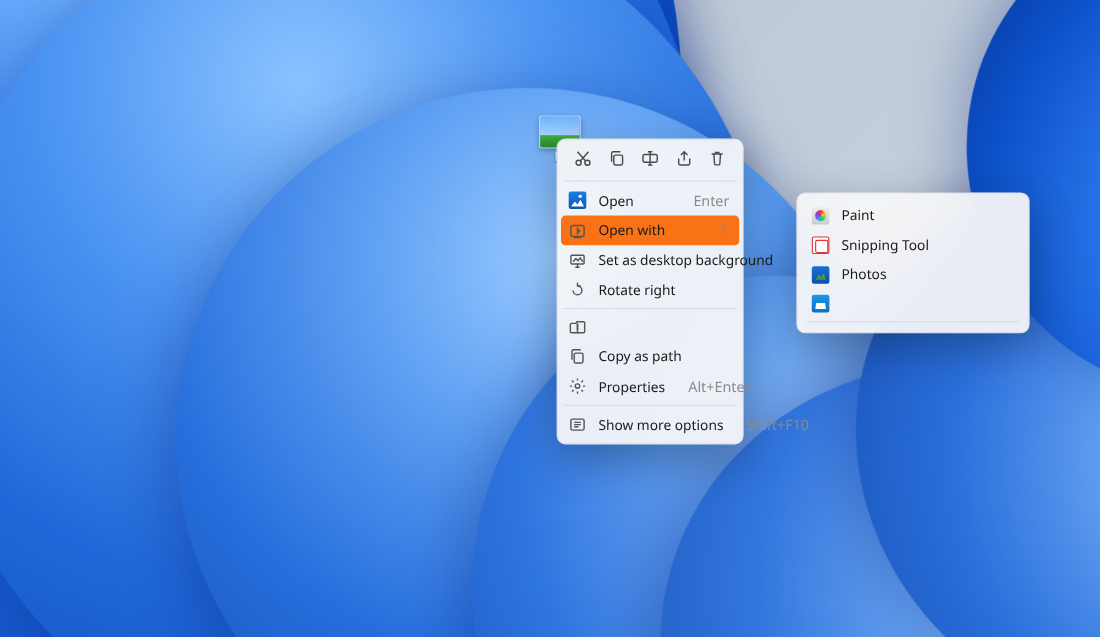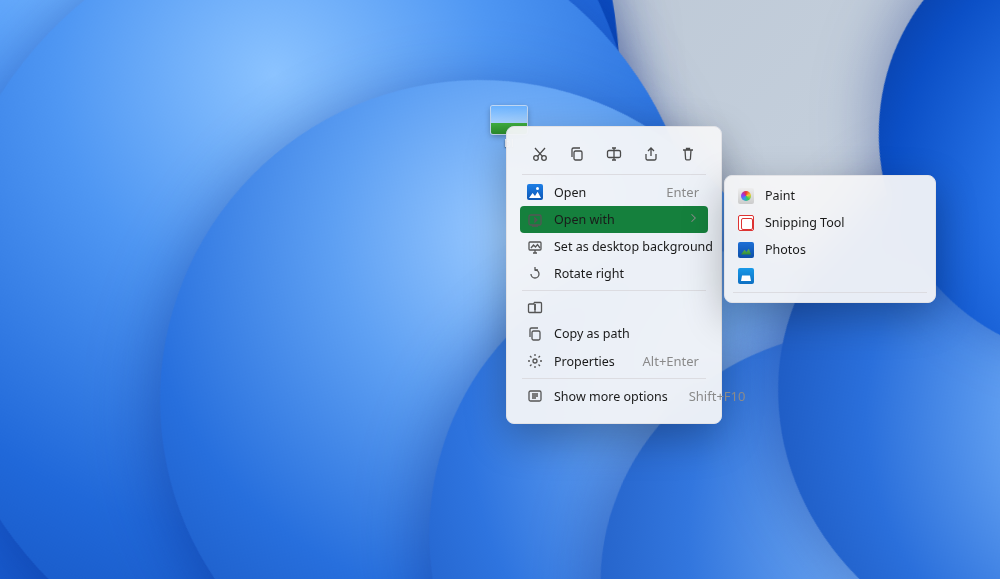--- a/index.html
+++ b/index.html
@@ -33,33 +33,33 @@
   .icon-thumb { width:36px; height:28px; margin:0 auto 3px; border-radius:2px; overflow:hidden;
       box-shadow:0 0 0 1px rgba(255,255,255,.6),0 2px 6px rgba(0,0,0,.35); }
   .icon-sky{height:62%;background:linear-gradient(#6bb3ff,#a9d3ff);}
   .icon-grass{height:38%;background:linear-gradient(#3fae3f,#2c8a2c);}
   .icon-label { font-size:11px; color:#fff; text-shadow:0 1px 2px rgba(0,0,0,.85); line-height:1.1; }
 
   
   .menu { position:absolute; background:#f6f6f8ee; backdrop-filter:blur(20px);
       border:1px solid #e2e2e6; border-radius:8px; box-shadow:0 14px 40px rgba(0,0,0,.28);
       font-size:12.5px; color:#1a1a1a; }
-  .menu-primary { left:506px; top:126px; width:216px; padding:13px; }
+  .menu-primary { left:506px; top:126px; width:170px; padding:3px; }
   .menu-sub     { left:724px; top:175px; width:212px; padding:6px; }
 
   .toolbar { display:flex; justify-content:space-between; padding:4px 10px 7px; }
   .tbtn { width:20px; height:20px; display:inline-flex; align-items:center; justify-content:center;
       border-radius:4px; color:#4a4a4a; cursor:default; }
   .tbtn svg{width:16px;height:16px;stroke:#4a4a4a;stroke-width:1.3;fill:none;}
 
   .sep { height:1px; background:#dcdce1; margin:3px 2px; }
 
   .item { display:flex; align-items:center; gap:11px; padding:5px 9px 5px 7px;
       border-radius:4px; cursor:default; position:relative; }
-  .item.hover { background:#15803d; }
+  .item.hover { background:#f97316; }
   .item .ic { width:16px; height:16px; flex:none; display:flex; align-items:center; justify-content:center; }
   .item .ic svg{width:16px;height:16px;stroke:#555;stroke-width:1.3;fill:none;}
   .item .lbl { flex:1; white-space:nowrap; }
   .item .hint { color:#8a8a8a; font-size:13px; padding-left:10px; }
   .item .chev { color:#8a8a8a; }
 
   
   .appic{width:16px;height:16px;border-radius:2px;flex:none;}
   .paint{background:linear-gradient(#eee,#ccc);position:relative;}
   .paint::after{content:"";position:absolute;inset:3px;border-radius:50%;

